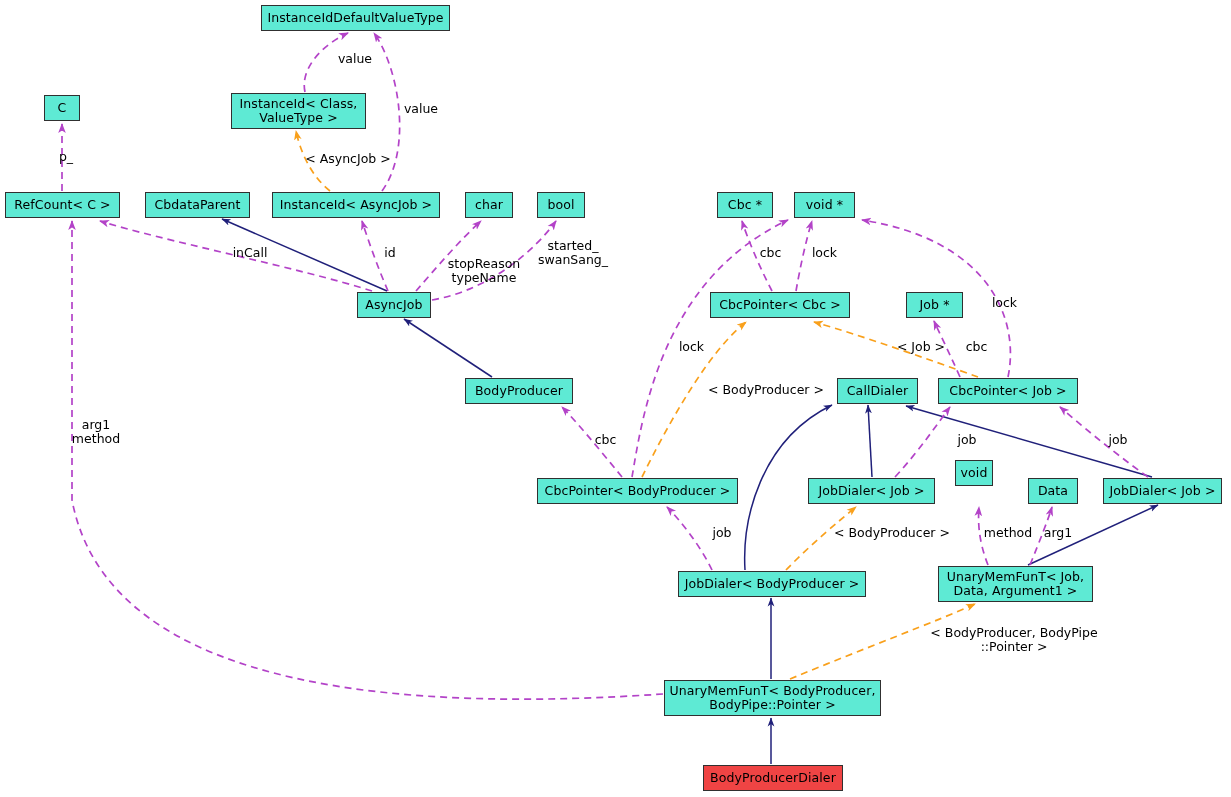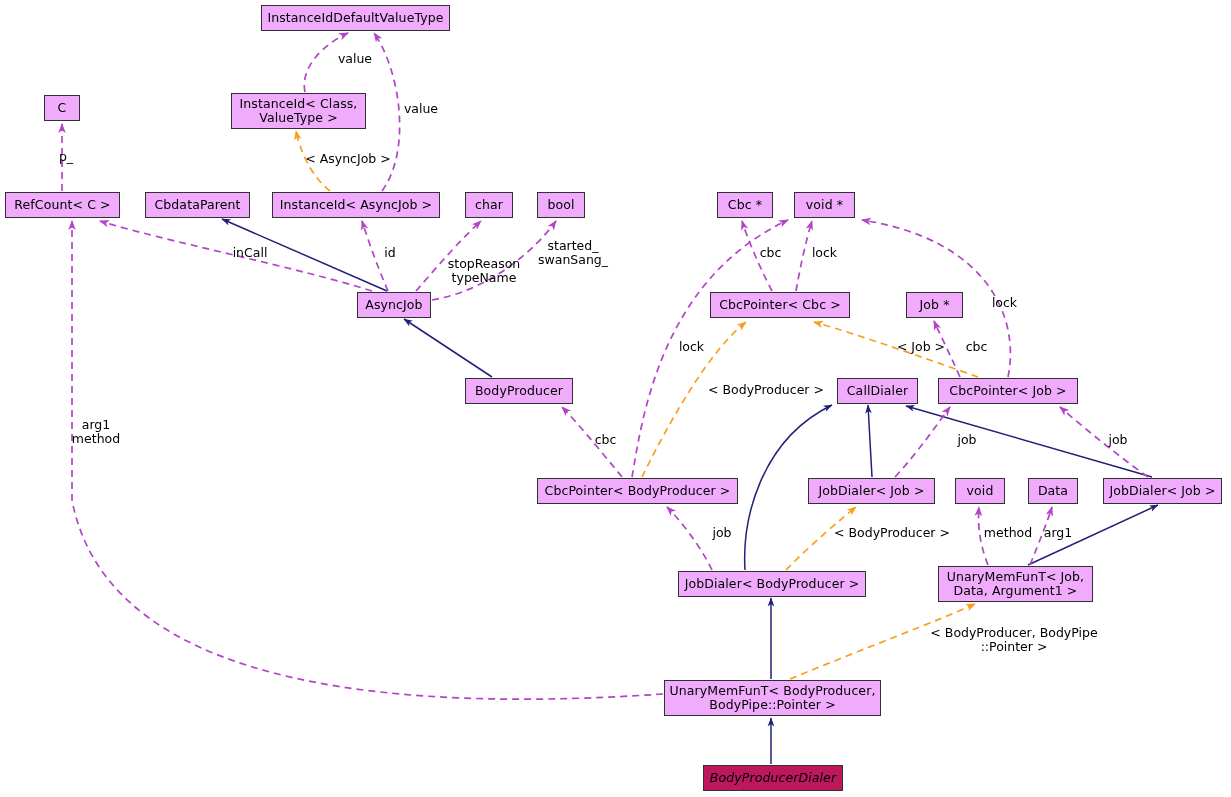--- a/index.html
+++ b/index.html
@@ -23,38 +23,37 @@
     position: absolute;
     left: 0;
     top: 0;
     width: 1231px;
     height: 797px;
   }
   .node-box {
     position: absolute;
     box-sizing: border-box;
     border: 1px solid #2a2a2a;
-    background: #f0abfc;
+    background: #5eead4;
     color: #000000;
     font-size: 12.5px;
     line-height: 14px;
     display: flex;
     align-items: center;
     justify-content: center;
     text-align: center;
     white-space: pre;
     letter-spacing: 0.1px;
   }
   .node-box.thick {
     border: 1.6px solid #303030;
   }
   .node-box.highlight {
-    background: #be185d;
+    background: #ef4444;
     border: 1.6px solid #303030;
-    font-style: italic;
   }
   .edge-label {
     position: absolute;
     font-size: 12.5px;
     line-height: 13.5px;
     color: #000000;
     white-space: pre;
     text-align: center;
     background: transparent;
     pointer-events: none;
@@ -165,21 +164,21 @@
       <div class="node-box thick" style="left: 717px; top: 192px; width: 56px; height: 26px;">Cbc *</div>
       <div class="node-box thick" style="left: 794px; top: 192px; width: 61px; height: 26px;">void *</div>
       <div class="node-box thick" style="left: 357px; top: 292px; width: 74px; height: 26px;">AsyncJob</div>
       <div class="node-box thick" style="left: 710px; top: 292px; width: 140px; height: 26px;">CbcPointer&lt; Cbc &gt;</div>
       <div class="node-box thick" style="left: 906px; top: 292px; width: 57px; height: 26px;">Job *</div>
       <div class="node-box thick" style="left: 465px; top: 378px; width: 108px; height: 26px;">BodyProducer</div>
       <div class="node-box thick" style="left: 837px; top: 378px; width: 81px; height: 26px;">CallDialer</div>
       <div class="node-box thick" style="left: 938px; top: 378px; width: 140px; height: 26px;">CbcPointer&lt; Job &gt;</div>
       <div class="node-box thick" style="left: 537px; top: 478px; width: 201px; height: 26px; text-align: right;">CbcPointer&lt; BodyProducer &gt;</div>
       <div class="node-box thick" style="left: 808px; top: 478px; width: 127px; height: 26px;">JobDialer&lt; Job &gt;</div>
-      <div class="node-box thick" style="left: 955px; top: 478px; width: 50px; height: 26px;">void</div>
+      <div class="node-box thick" style="left: 955px; top: 460px; width: 38px; height: 26px;">void</div>
       <div class="node-box thick" style="left: 1028px; top: 478px; width: 50px; height: 26px;">Data</div>
       <div class="node-box thick" style="left: 1103px; top: 478px; width: 119px; height: 26px;">JobDialer&lt; Job &gt;</div>
       <div class="node-box thick" style="left: 678px; top: 571px; width: 188px; height: 26px;">JobDialer&lt; BodyProducer &gt;</div>
       <div class="node-box thick" style="left: 938px; top: 566px; width: 155px; height: 36px;">UnaryMemFunT&lt; Job,
 Data, Argument1 &gt;</div>
       <div class="node-box thick" style="left: 664px; top: 680px; width: 217px; height: 36px;">UnaryMemFunT&lt; BodyProducer,
 BodyPipe::Pointer &gt;</div>
       <div class="node-box highlight" style="left: 703px; top: 765px; width: 140px; height: 26px;">BodyProducerDialer</div>
     </div>
   <div id="labels-layer">

